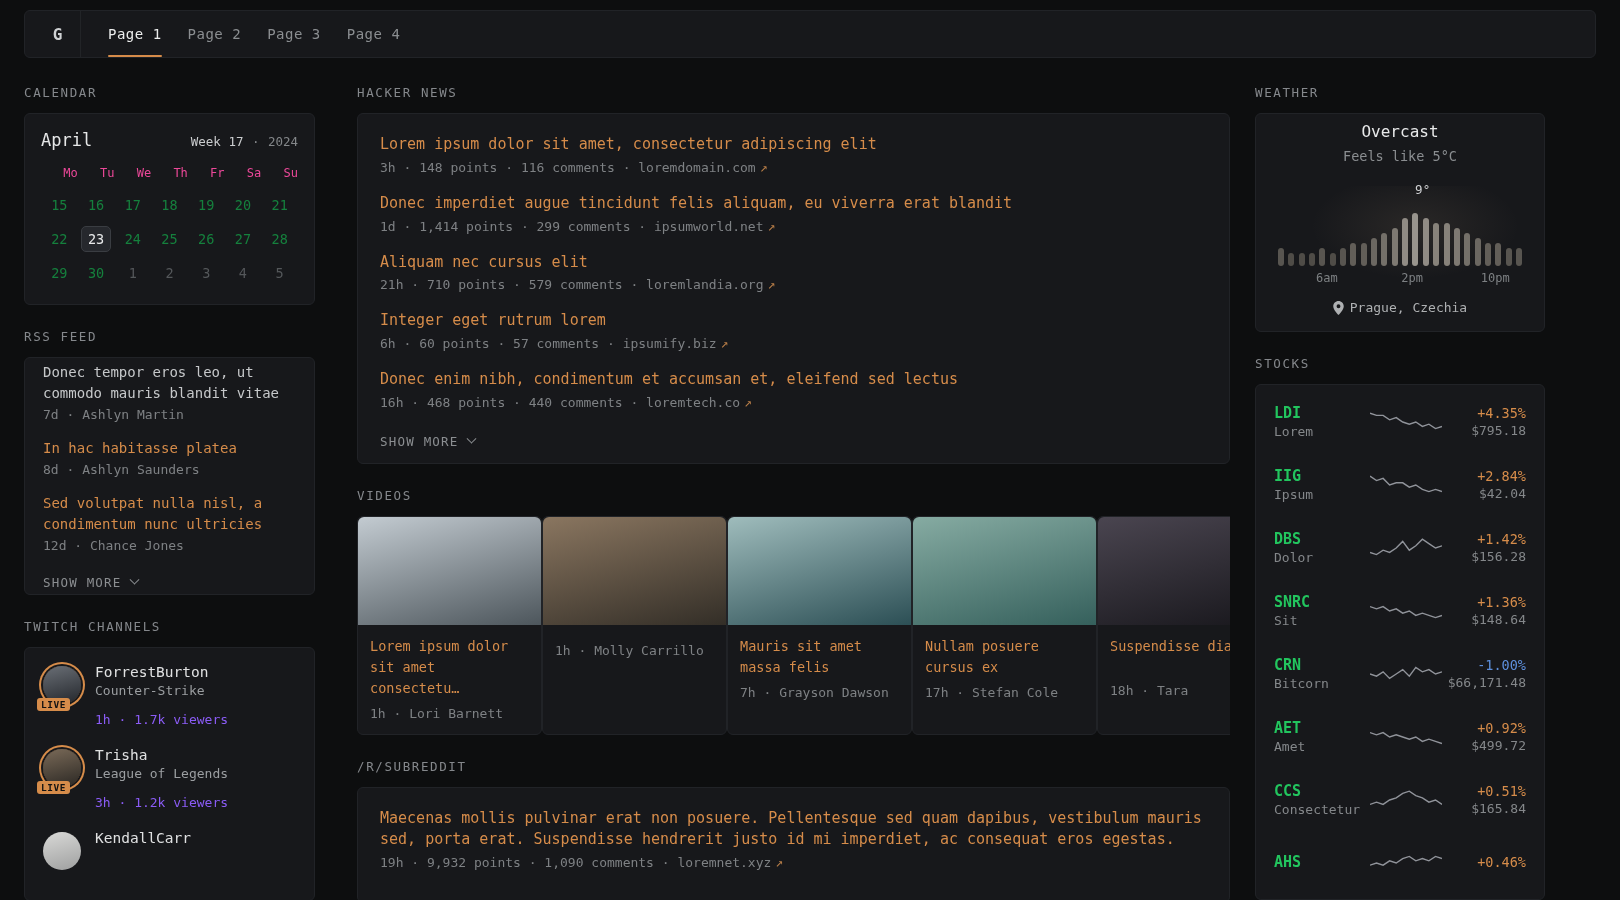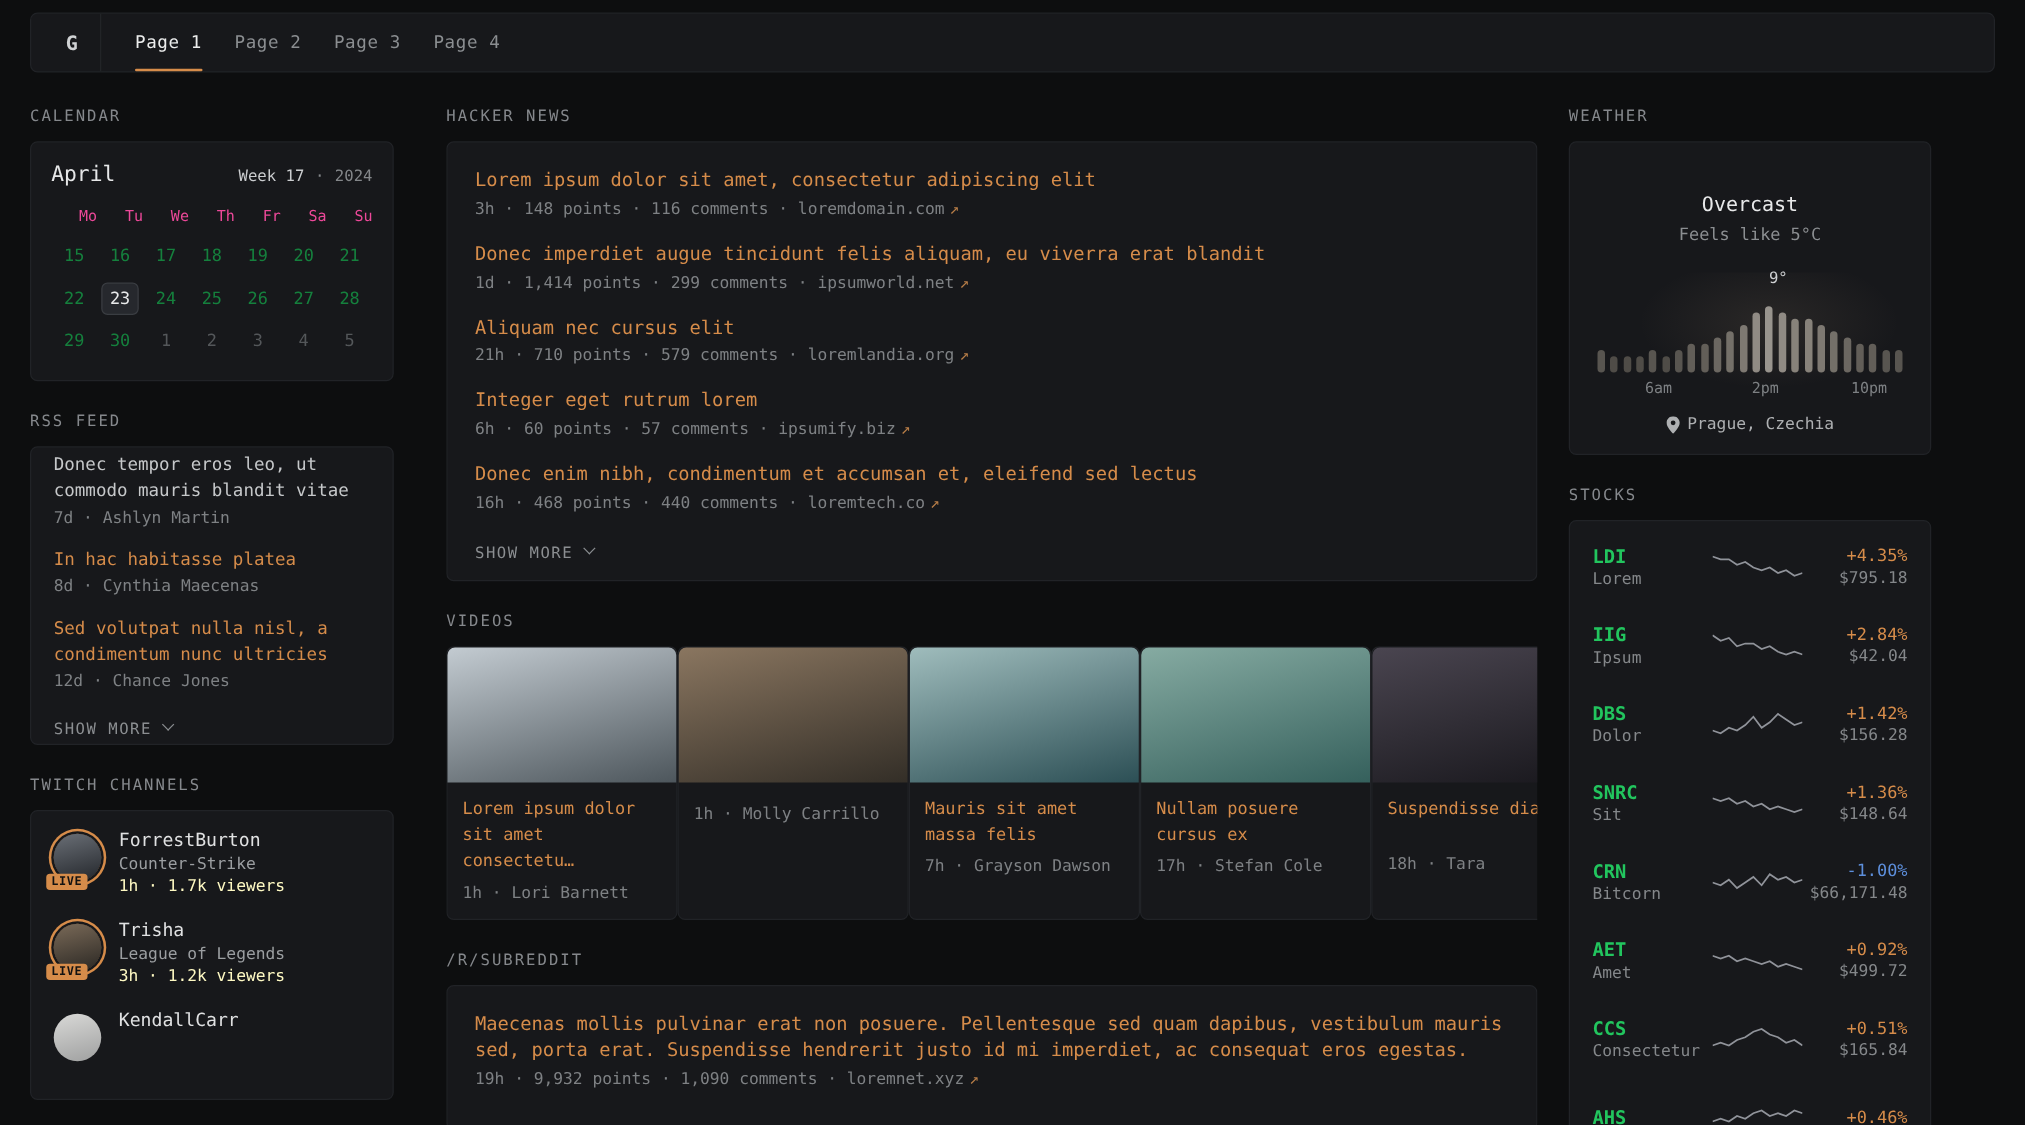--- a/index.html
+++ b/index.html
@@ -87,41 +87,41 @@
   .avatar { width: 38px; height: 38px; border-radius: 50%; }
   .avatar-wrap.live .avatar { box-shadow: 0 0 0 2px #17181b, 0 0 0 4px #d68c4a; }
   .live-badge {
     position: absolute; left: -6px; bottom: -7px; background: #d68c4a; color: #121212;
     font-size: 9.5px; font-weight: bold; letter-spacing: .5px;
     padding: 1px 4px; border-radius: 3px;
   }
   .live-badge:empty { display: none; }
   .channel-name { font-size: 14.5px; color: #e0e1e2; }
   .channel-game { font-size: 13px; color: #9b9ea1; margin-top: 3px; }
-  .channel-meta { font-size: 13px; color: #fef9c3; margin-top: 3px; }
+  .channel-meta { font-size: 13px; color: #8b5cf6; margin-top: 14px; }
   .channel-game:empty, .channel-meta:empty { display: none; }
 
   
   .pad-lg { padding: 20px 22px 14px; }
   .hn-item { margin-bottom: 18px; }
   .hn-title { display: block; font-size: 15px; color: #d68c4a; line-height: 1.45; }
   .hn-meta { font-size: 13px; color: #7e8184; margin-top: 4px; }
   .hn-domain { color: #7e8184; }
   .ext-arrow { color: #b87e48; margin-left: 4px; }
 
   
   .videos-row { display: flex; gap: 0; overflow: hidden; width: 873px; }
   .video-card { flex: 0 0 185px; margin-bottom: 24px; cursor: pointer; }
   .video-thumb { height: 108px; border-radius: 6px 6px 0 0; }
   .video-body { padding: 11px 12px 13px; }
   .video-title { font-size: 13.5px; color: #d68c4a; line-height: 1.55; min-height: 40px; }
   .video-meta { font-size: 13px; color: #7e8184; margin-top: 7px; }
 
   
-  .weather-card { padding: 36px 18px 16px; }
+  .weather-card { padding: 4px 18px 16px; }
   .weather-cond { font-size: 16px; color: #e8e9ea; text-align: center; margin-top: 4px; }
   .weather-feels { font-size: 13.5px; color: #8b8e91; text-align: center; margin-top: 7px; }
   .weather-chart {
     position: relative; height: 100px; margin-top: 22px;
     background: radial-gradient(55% 70% at 56% 40%, rgba(205,175,140,0.10), rgba(0,0,0,0) 75%);
     border-radius: 8px;
   }
   .weather-peak { position: absolute; top: -4px; left: 56%; font-size: 12.5px; color: #cfd1d3; }
   .weather-bars {
     position: absolute; left: 4px; right: 4px; bottom: 20px; height: 58px;
@@ -258,21 +258,21 @@
     <h2 class="sec-h">RSS FEED</h2>
     <div class="card rss-card">
       
         <div class="rss-item">
           <a class="rss-title">Donec tempor eros leo, ut commodo mauris blandit vitae</a>
           <div class="rss-meta">7d · Ashlyn Martin</div>
         </div>
       
         <div class="rss-item">
           <a class="rss-title accent">In hac habitasse platea</a>
-          <div class="rss-meta">8d · Cynthia Maecenas</div>
+          <div class="rss-meta">8d · Ashlyn Saunders</div>
         </div>
       
         <div class="rss-item">
           <a class="rss-title accent">Sed volutpat nulla nisl, a condimentum nunc ultricies</a>
           <div class="rss-meta">12d · Chance Jones</div>
         </div>
       
       <div class="show-more">
         <span>SHOW MORE</span>
         <span class="chev-icon"></span>

